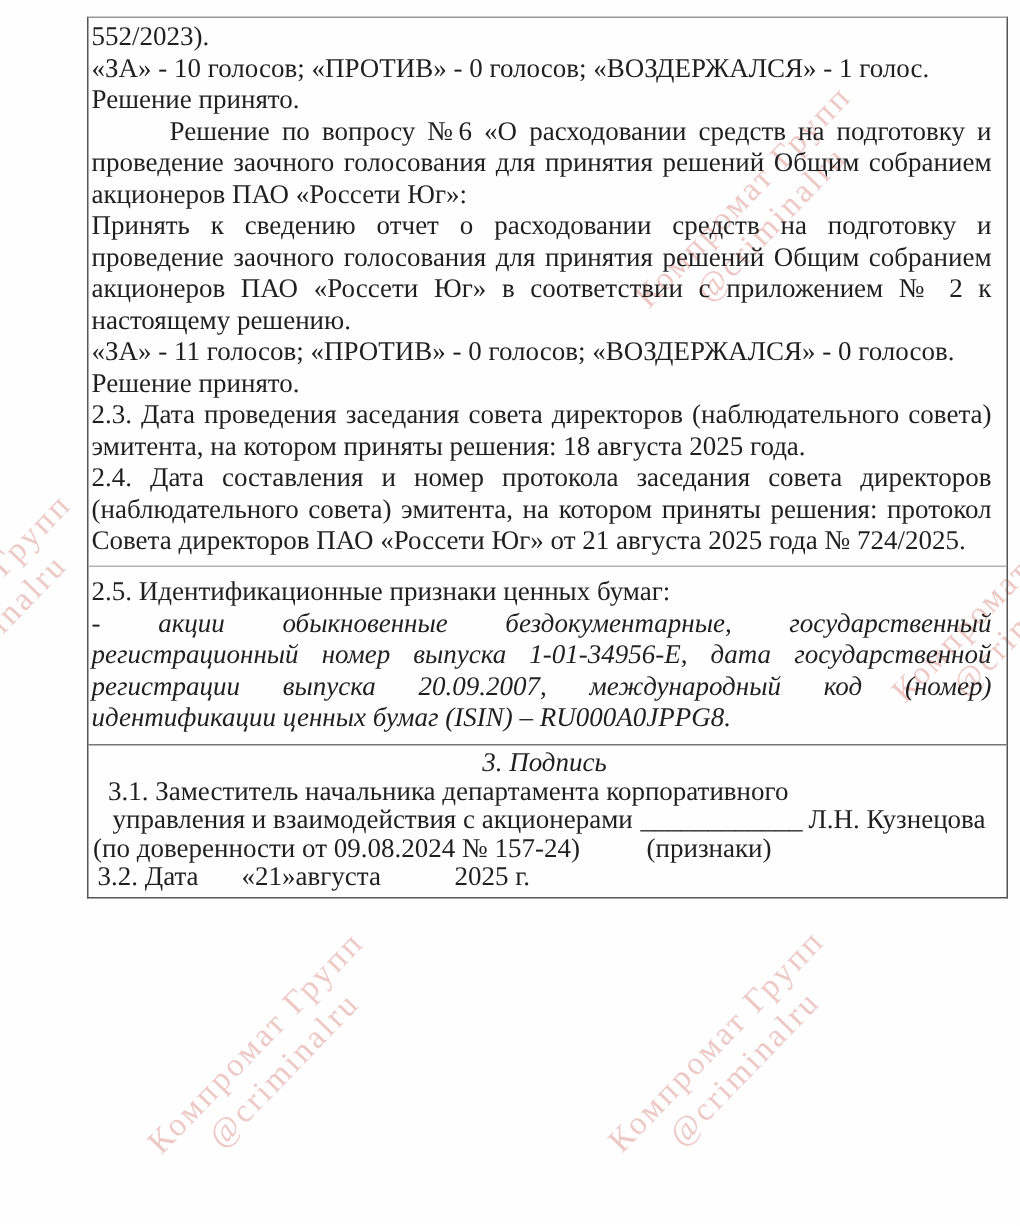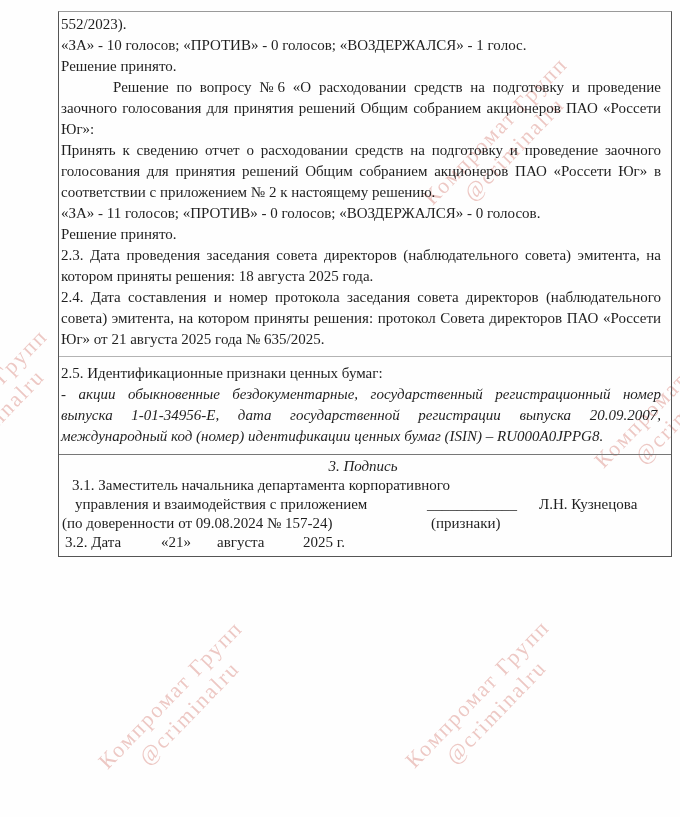--- a/index.html
+++ b/index.html
@@ -33,21 +33,21 @@
   
   .doc{
     position:absolute;
     left:58px;top:11px;
     width:612px;
     z-index:2;
     border-left:1px solid #555;
     border-right:1px solid #555;
     border-top:1px solid #9a9a9a;
     border-bottom:1px solid #555;
-    font-size:15px;
+    font-size:18px;
     line-height:21px;
     text-align:justify;
   }
   .cell{padding:1px 10px 5px 2px;}
   .cell-a{padding-top:2px;padding-bottom:6px;}
   .cell-b{border-top:1px solid #b3b3b3;padding-top:6px;padding-bottom:7px;}
   .cell-c{border-top:1px solid #777;padding:2px 6px 4px 2px;line-height:19px;text-align:left;}
   .doc p{margin:0;}
   .ind13{margin-left:13px;}
   .ind2{margin-left:2px;}
@@ -90,44 +90,44 @@
 
     <div class="cell cell-a">
       <p class="ind2">552/2023).</p>
       <p class="ind13">«ЗА» - 10 голосов; «ПРОТИВ» - 0 голосов; «ВОЗДЕРЖАЛСЯ» - 1 голос.</p>
       <p class="ind13 gap18">Решение принято.</p>
       <p class="firstline">Решение по вопросу №6 «О расходовании средств на подготовку и проведение заочного голосования для принятия решений Общим собранием акционеров ПАО «Россети Юг»:</p>
       <p class="ind13">Принять к сведению отчет о расходовании средств на подготовку и проведение заочного голосования для принятия решений Общим собранием акционеров ПАО «Россети Юг» в соответствии с приложением № 2 к настоящему решению.</p>
       <p class="ind13">«ЗА» - 11 голосов; «ПРОТИВ» - 0 голосов; «ВОЗДЕРЖАЛСЯ» - 0 голосов.</p>
       <p class="ind13 gap15">Решение принято.</p>
       <p class="ind13 gap14">2.3. Дата проведения заседания совета директоров (наблюдательного совета) эмитента, на котором приняты решения: 18 августа 2025 года.</p>
-      <p class="ind13">2.4. Дата составления и номер протокола заседания совета директоров (наблюдательного совета) эмитента, на котором приняты решения: протокол Совета директоров ПАО «Россети Юг» от 21 августа 2025 года № 635/2025.</p>
+      <p class="ind13">2.4. Дата составления и номер протокола заседания совета директоров (наблюдательного совета) эмитента, на котором приняты решения: протокол Совета директоров ПАО «Россети Юг» от 21 августа 2025 года № 724/2025.</p>
     </div>
 
     <div class="cell cell-b">
       <p class="ind13">2.5. Идентификационные признаки ценных бумаг:</p>
       <p class="italic">- акции обыкновенные бездокументарные, государственный регистрационный номер выпуска 1-01-34956-Е, дата государственной регистрации выпуска 20.09.2007, международный код (номер) идентификации ценных бумаг (ISIN) – RU000A0JPPG8.</p>
     </div>
 
     <div class="cell cell-c">
       <p class="center-h">3. Подпись</p>
       <div class="sigrow">
         <span class="abs" style="left:11px">3.1. Заместитель начальника департамента корпоративного</span>
       </div>
       <div class="sigrow">
-        <span class="abs" style="left:14px">управления и взаимодействия с приложением</span>
+        <span class="abs" style="left:14px">управления и взаимодействия с акционерами</span>
         <span class="abs" style="left:366px">____________</span>
         <span class="abs" style="left:478px">Л.Н. Кузнецова</span>
       </div>
       <div class="sigrow">
         <span class="abs" style="left:1px">(по доверенности от 09.08.2024 № 157-24)</span>
         <span class="abs" style="left:370px">(признаки)</span>
       </div>
       <div class="sigrow">
         <span class="abs" style="left:4px">3.2. Дата</span>
         <span class="abs" style="left:100px">«21»</span>
-        <span class="abs" style="left:156px">августа</span>
+        <span class="abs" style="left:136px">августа</span>
         <span class="abs" style="left:242px">2025 г.</span>
       </div>
     </div>
 
   </div>
 </div>
 
 </body></html>

